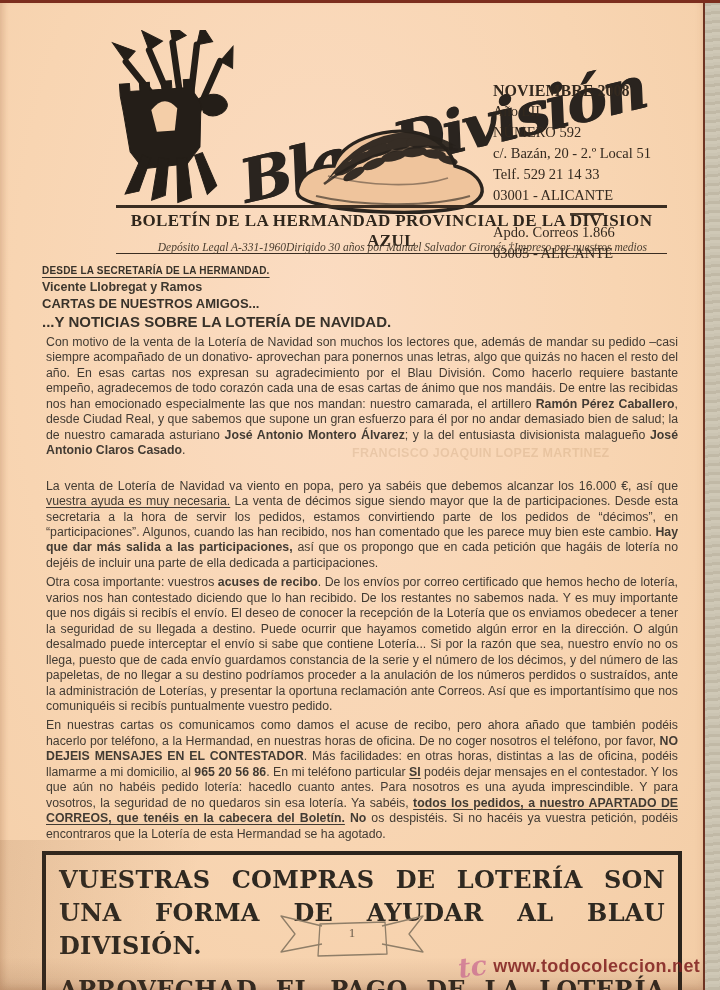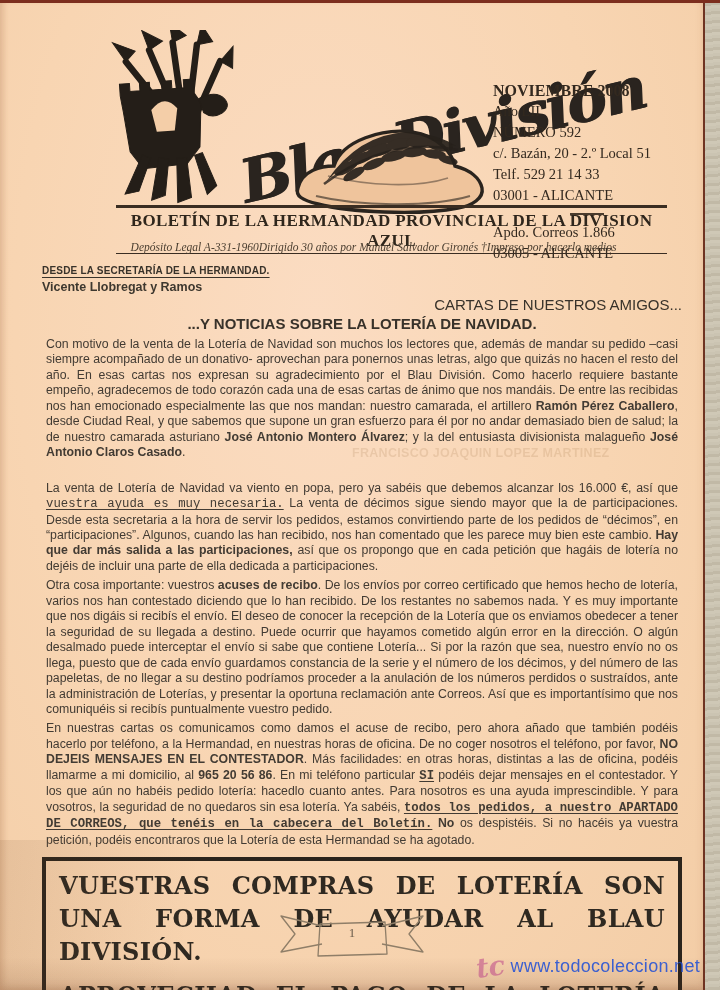--- a/index.html
+++ b/index.html
@@ -43,59 +43,59 @@
   }
   .helmet{position:absolute;left:288px;top:116px;}
   .boletin-band{position:absolute;top:205px;left:88px;right:36px;margin-left:28px;}
   .band-rule{height:2.5px;background:#3a2d22;}
   .band-rule.thin{height:1.6px;}
   .band-title{
     text-align:center;font-family:"Liberation Serif",serif;font-size:17px;
     letter-spacing:.4px;color:#2f261c;padding:3px 0 2px 0;font-weight:600;
   }
   .credits{
-    position:absolute;top:241px;left:100px;right:56px;display:flex;justify-content:center;
+    position:absolute;top:241px;left:100px;right:56px;display:flex;justify-content:flex-end;
     font-family:"Liberation Serif",serif;font-style:italic;font-size:11.5px;color:#4a3e30;
   }
   
   .article{position:absolute;top:265px;left:42px;width:640px;color:#3e382f;}
   .sec-title{
     font-size:10px;font-weight:bold;color:#38322a;text-decoration:underline;
     text-underline-offset:3px;letter-spacing:.2px;margin:0 0 4px 0;
   }
   .author{font-weight:bold;font-size:12.5px;margin:0 4px 2px 0;color:#3e382f;}
-  .h-left{font-size:15px;font-weight:normal;margin:0;color:#38322a;text-align:right;}
-  .h-right{font-size:15px;font-weight:bold;text-align:center;margin:2px 0 5px 0;color:#38322a;}
+  .h-left{font-size:13px;font-weight:bold;margin:0;color:#38322a;}
+  .h-right{font-size:15px;font-weight:bold;text-align:left;margin:2px 0 5px 0;color:#38322a;}
   .body-text p{
     margin:4px;font-size:12.3px;line-height:15.45px;text-align:justify;color:#423b33;
   }
   .pgap{height:12px;}
   .b{font-weight:bold;}
-  .u{text-decoration:underline;text-underline-offset:2px;font-family:Liberation Mono, monospace;}
+  .u{text-decoration:underline;text-underline-offset:2px;}
   
   .notice-box{
     margin-top:9px;border:4px solid #2b241c;padding:8px 13px 12px 13px;
     font-family:"DejaVu Serif",serif;font-weight:bold;color:#2f2921;
   }
   .notice-box .l1,.notice-box .l2{font-size:24px;line-height:33px;text-align:justify;letter-spacing:.3px;}
   .notice-box .l2{margin-top:11px;}
   
   .ribbon{position:absolute;left:352px;top:912px;transform:translateX(-50%);}
   .ribbon .num{
     position:absolute;left:0;right:0;top:13px;text-align:center;
     font-family:"Liberation Serif",serif;font-size:13px;color:#6b5d4c;
   }
   .watermark{
     position:absolute;right:20px;bottom:10px;display:flex;align-items:center;gap:6px;z-index:10;
   }
   .wm-logo{
     font-family:"DejaVu Serif",serif;font-style:italic;font-weight:bold;
     font-size:27px;color:#c2548c;opacity:.6;transform:rotate(-8deg);line-height:1;
   }
-  .wm-text{font-size:18px;font-weight:normal;color:#1d4ed8;opacity:.85;letter-spacing:.3px;}
+  .wm-text{font-size:18px;font-weight:bold;color:#7f1d1d;opacity:.85;letter-spacing:.3px;}
   
   .ghost{
     position:absolute;font-weight:bold;color:#8a5a28;opacity:.14;filter:blur(.6px);
     font-size:12.5px;letter-spacing:.3px;pointer-events:none;
   }
   .g1{top:446px;left:352px;}
 </style>
 </head>
 <body>
 
@@ -173,21 +173,21 @@
 
   <div class="boletin-band">
     <div class="band-rule"></div>
     <div class="band-title">BOLETÍN DE LA HERMANDAD PROVINCIAL DE LA DIVISION AZUL</div>
     <div class="band-rule thin"></div>
   </div>
 
   <div class="credits">
     <span>Depósito Legal A-331-1960</span>
     <span>Dirigido 30 años por Manuel Salvador Gironés †</span>
-    <span>Impreso por hacerlo medios</span>
+    <span>Impreso por nuestros medios</span>
   </div>
 
   <div class="ghost g1">FRANCISCO JOAQUIN LOPEZ MARTINEZ</div>
 
   <div class="article">
     <h1 class="sec-title">DESDE LA SECRETARÍA DE LA HERMANDAD.</h1>
     <div class="author">Vicente Llobregat y Ramos</div>
     <h2 class="h-left">CARTAS DE NUESTROS AMIGOS...</h2>
     <h2 class="h-right">...Y NOTICIAS SOBRE LA LOTERÍA DE NAVIDAD.</h2>
 

